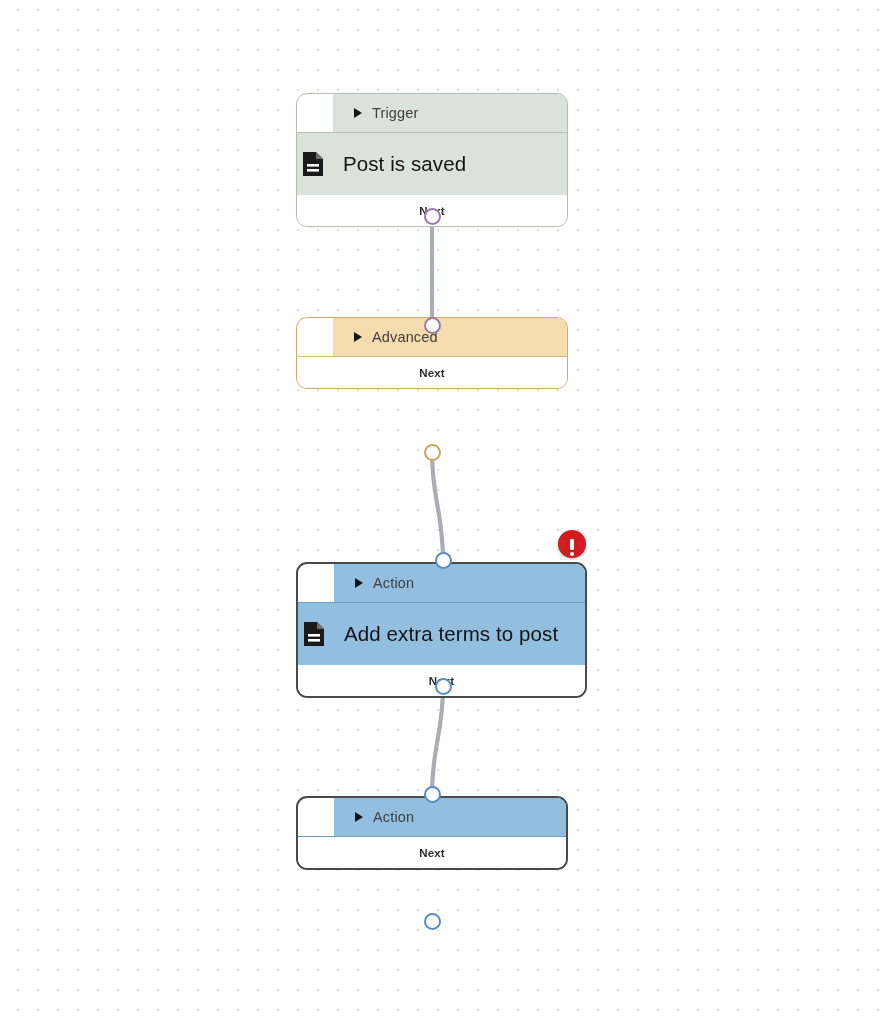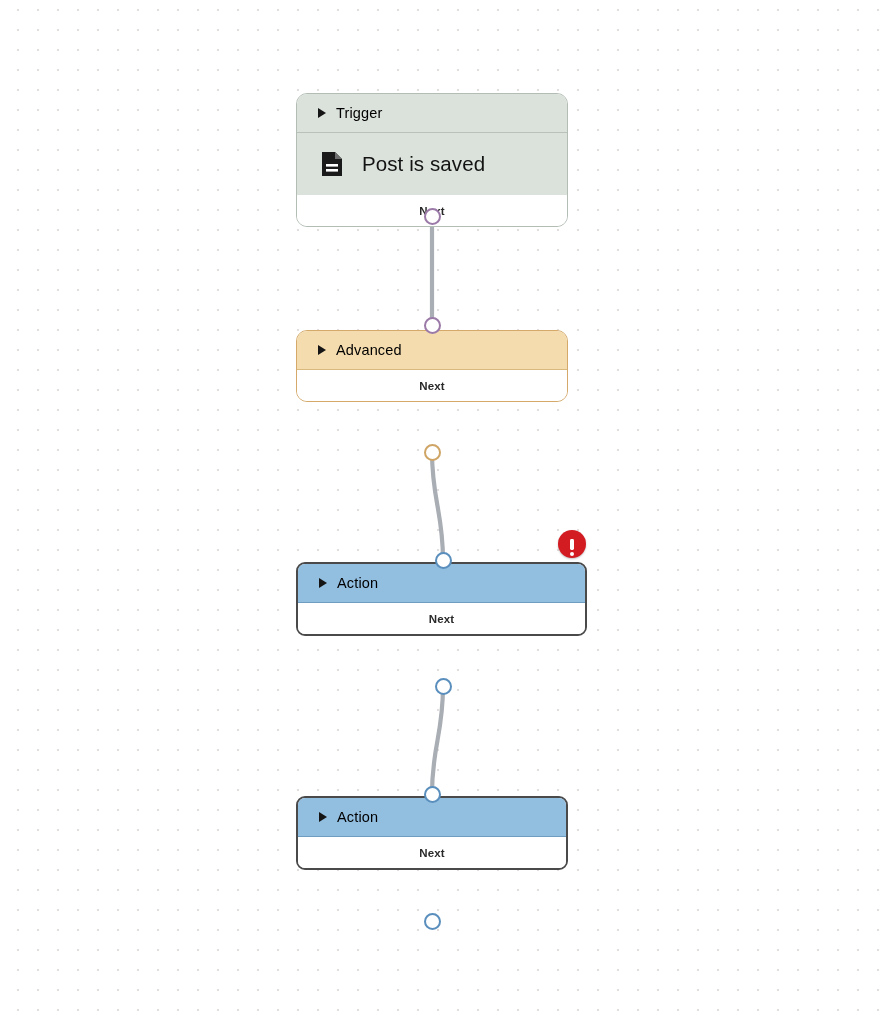--- a/index.html
+++ b/index.html
@@ -43,22 +43,23 @@
     overflow: hidden;
   }
 
   .node-header {
     box-sizing: border-box;
     height: 38px;
     display: flex;
     align-items: center;
     padding-left: 21px;
     font-size: 14.5px;
-    color: #000000;
+    color: #404040;
     letter-spacing: .15px;
+    margin-left: 36px;
   }
   .node-header .caret {
     width: 0;
     height: 0;
     border-left: 8px solid #151515;
     border-top: 5.5px solid transparent;
     border-bottom: 5.5px solid transparent;
     margin-right: 10px;
     flex: none;
   }
@@ -66,21 +67,21 @@
   .node-divider {
     height: 1.3px;
     width: 100%;
   }
 
   .node-body {
     box-sizing: border-box;
     height: 62px;
     display: flex;
     align-items: center;
-    padding-left: 22px;
+    padding-left: 3px;
   }
   .node-body .icon {
     width: 26px;
     height: 26px;
     flex: none;
     margin-right: 17px;
     display: flex;
     align-items: center;
     justify-content: center;
   }
@@ -114,21 +115,20 @@
 
   .node.advanced {
     border-color: #d4a96a;
   }
   .node.advanced .node-header,
   .node.advanced .node-body { background: #f4dcae; }
   .node.advanced .node-divider { background: #d9b97e; }
 
   .node.action {
     border-color: #5a84ae;
-    border-radius: 9px;
   }
   .node.action .node-header,
   .node.action .node-body { background: #92bee0; }
   .node.action .node-divider { background: #6f9dc2; }
 
   .node.action.selected {
     border-color: #4a4a4a;
     border-width: 2px;
   }
 
@@ -203,39 +203,50 @@
         </svg>
       </span>
       <span class="title">Post is saved</span>
     </div>
     <div class="node-footer">
       <span>Next</span>
     </div>
   </div>
   <div class="port purple" style="left:424px; top:208px;"></div>
 
-  <div class="node advanced" style="left:296px; top:330px; width:272px;">
+  <div class="node advanced" style="left:296px; top:317px; width:272px;">
     <div class="node-header">
       <span class="caret"></span>
       <span>Advanced</span>
     </div>
     <div class="node-divider"></div>
     <div class="node-footer">
       <span>Next</span>
     </div>
   </div>
   <div class="port purple" style="left:424px; top:317px;"></div>
   <div class="port tan" style="left:424px; top:444px;"></div>
 
   <div class="node action selected" style="left:296px; top:562px; width:291px;">
     <div class="node-header">
       <span class="caret"></span>
       <span>Action</span>
     </div>
     <div class="node-divider"></div>
+    <div class="node-body">
+      <span class="icon">
+        <svg width="24" height="26" viewBox="0 0 24 26" aria-hidden="true">
+          <path d="M2 1 h13 l7 7 v17 H2 Z" fill="#1a1a1a"></path>
+          <path d="M15 1 v7 h7 Z" fill="#6f6f6f"></path>
+          <rect x="6" y="13" width="12" height="2.6" fill="#ffffff"></rect>
+          <rect x="6" y="18" width="12" height="2.6" fill="#ffffff"></rect>
+        </svg>
+      </span>
+      <span class="title">Add extra terms to post</span>
+    </div>
     <div class="node-footer">
       <span>Next</span>
     </div>
   </div>
   <div class="port blue" style="left:435px; top:552px;"></div>
   <div class="port blue" style="left:435px; top:678px;"></div>
   <div class="error-badge" style="left:558px; top:530px;">
     <span class="bang"></span>
   </div>
 

